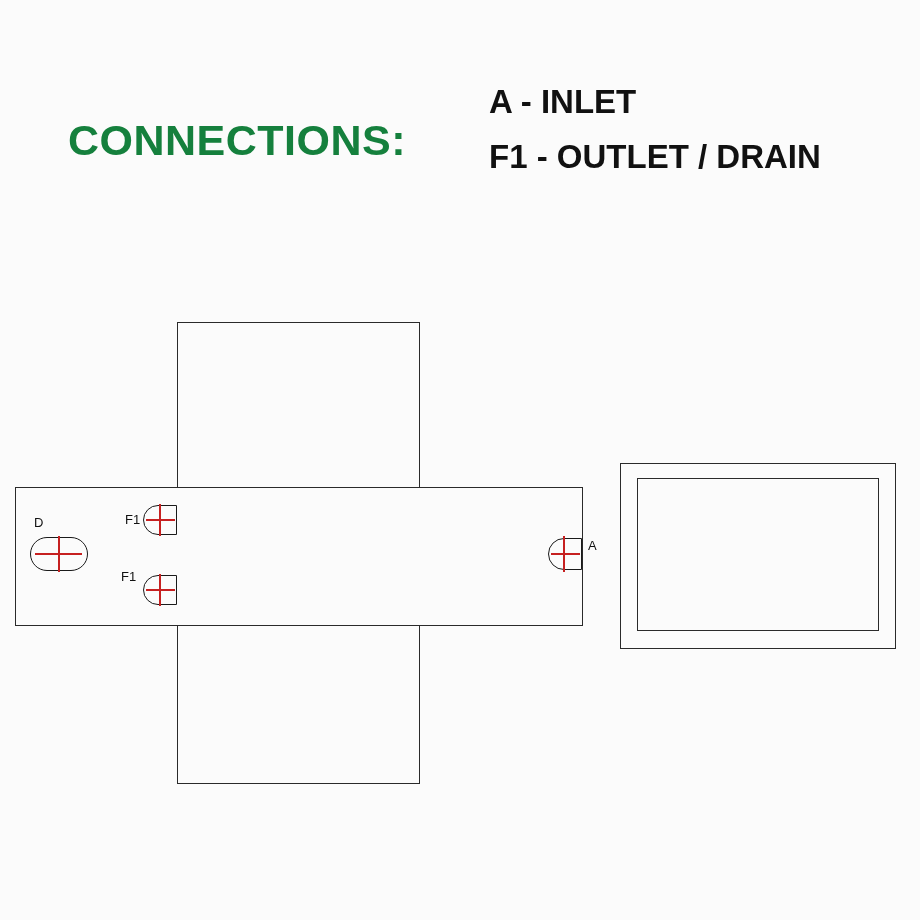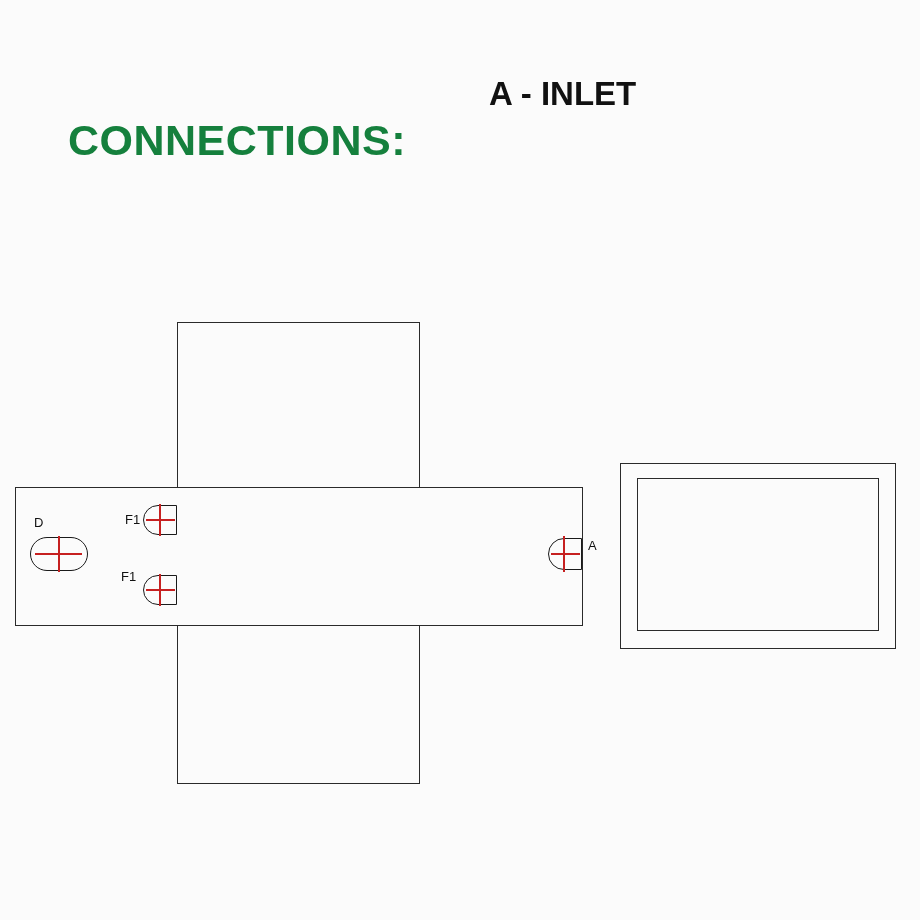--- a/index.html
+++ b/index.html
@@ -29,20 +29,21 @@
     position: absolute;
     left: 489px;
     top: 70px;
     color: #111;
   }
   .legend-line {
     font-size: 33px;
     font-weight: 700;
     line-height: 47px;
     white-space: nowrap;
+    margin-top: 8px;
   }
   .panel {
     position: absolute;
     border: 1px solid #2a2a2a;
     box-sizing: border-box;
     background: transparent;
   }
   .panel-top    { left: 177px; top: 322px; width: 243px; height: 166px; }
   .panel-middle { left: 15px;  top: 487px; width: 568px; height: 139px; }
   .panel-bottom { left: 177px; top: 625px; width: 243px; height: 159px; }
@@ -88,20 +89,21 @@
 </style>
 </head>
 <body>
 
 <div class="stage">
 
   <div class="title">CONNECTIONS:</div>
 
   <div class="legend">
     <div class="legend-line">A - INLET</div>
+    <div class="legend-line">F1 - OUTLET / DRAIN</div>
   </div>
 
   <div class="panel panel-top"></div>
   <div class="panel panel-middle"></div>
   <div class="panel panel-bottom"></div>
   <div class="panel rect-outer"></div>
   <div class="panel rect-inner"></div>
 
   <div>
     <span class="conn-label lbl-d">D</span>

